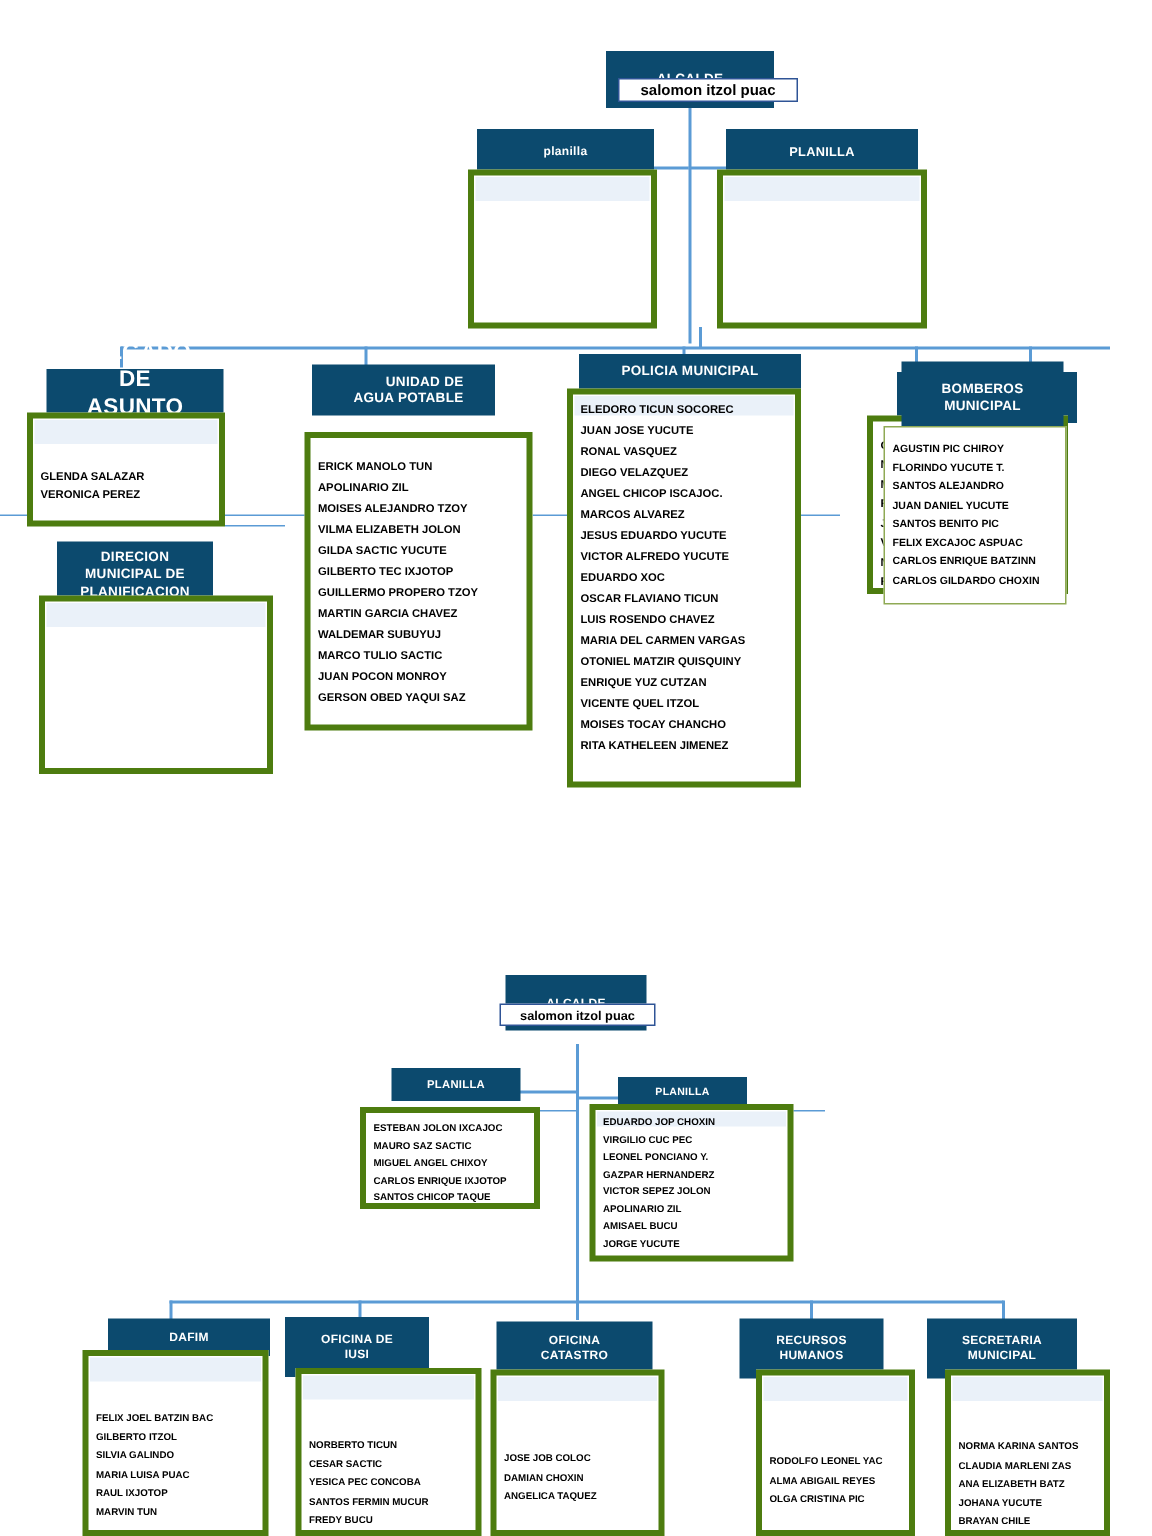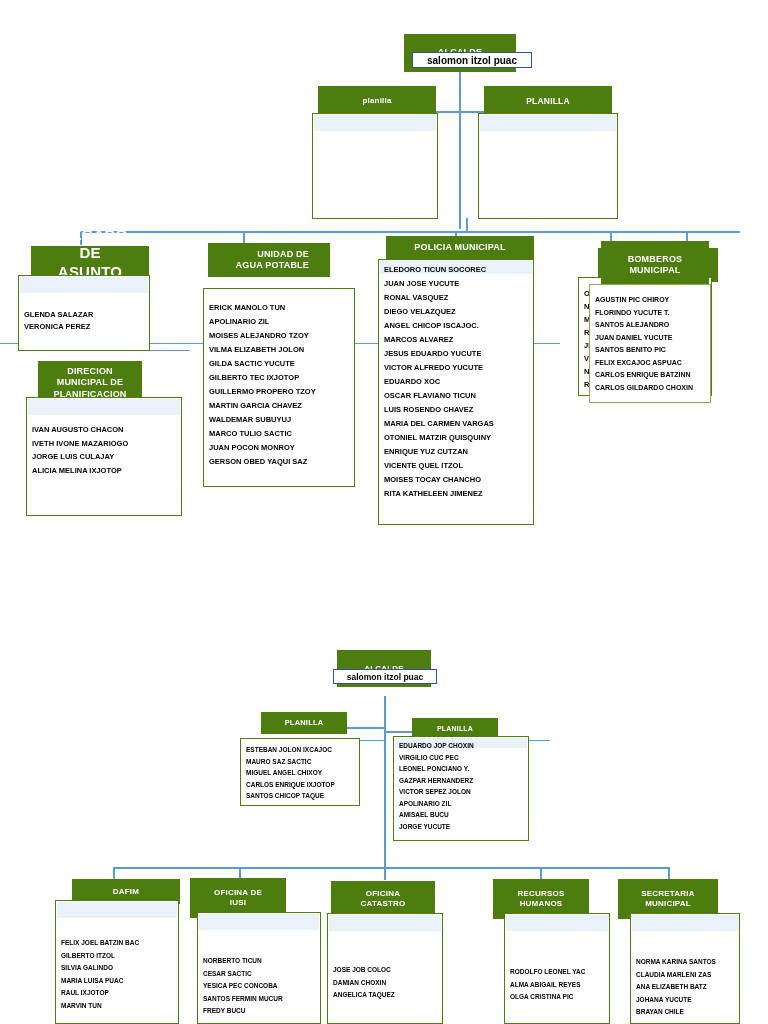--- a/index.html
+++ b/index.html
@@ -22,36 +22,36 @@
     width: 768px;
     height: 1024px;
   }
 
   
   .node {
     position: absolute;
   }
   .node-header {
     position: absolute;
-    background: #4d7c0f;
+    background: #0c4a6e;
     color: #ffffff;
     font-weight: bold;
     text-align: center;
     display: flex;
     align-items: center;
     justify-content: center;
     line-height: 1.25;
     letter-spacing: .2px;
     box-sizing: border-box;
     padding: 2px 21px;
   }
   .node-body {
     position: absolute;
     background: #ffffff;
-    border: 1px solid #4d7c0f;
+    border: 4px solid #4d7c0f;
     box-sizing: border-box;
     overflow: hidden;
   }
   .node-body.green {
     border: 1px solid #8faa55;
   }
   .band {
     position: absolute;
     left: 1px;
     right: 1px;
@@ -140,26 +140,20 @@
           <div>GLENDA  SALAZAR</div>
           <div>VERONICA PEREZ</div>
         </div>
     </div>
   </div>
 
   <div class="node">
     <div class="node-header" style="left:38px; top:361px; width:104px; height:44px; font-size:9px;">DIRECION MUNICIPAL DE PLANIFICACION</div>
     <div class="node-body" style="left:26px; top:397px; width:156px; height:119px;">
       <div class="band"></div>
-      <div class="namelist" style="top:25px; font-size:7.5px; line-height:13.5px;">
-          <div>IVAN AUGUSTO CHACON</div>
-          <div>IVETH IVONE  MAZARIOGO</div>
-          <div>JORGE LUIS CULAJAY</div>
-          <div>ALICIA MELINA IXJOTOP</div>
-        </div>
     </div>
   </div>
 
   <div class="node">
     <div class="node-header" style="left:208px; top:243px; width:122px; height:34px; font-size:9px;text-align:right;">UNIDAD DE AGUA POTABLE</div>
     <div class="node-body" style="left:203px; top:288px; width:152px; height:199px;">
       <div class="namelist" style="top:12px; font-size:7.5px; line-height:14px;">
           <div>ERICK MANOLO TUN</div>
           <div>APOLINARIO ZIL</div>
           <div>MOISES ALEJANDRO TZOY</div>

